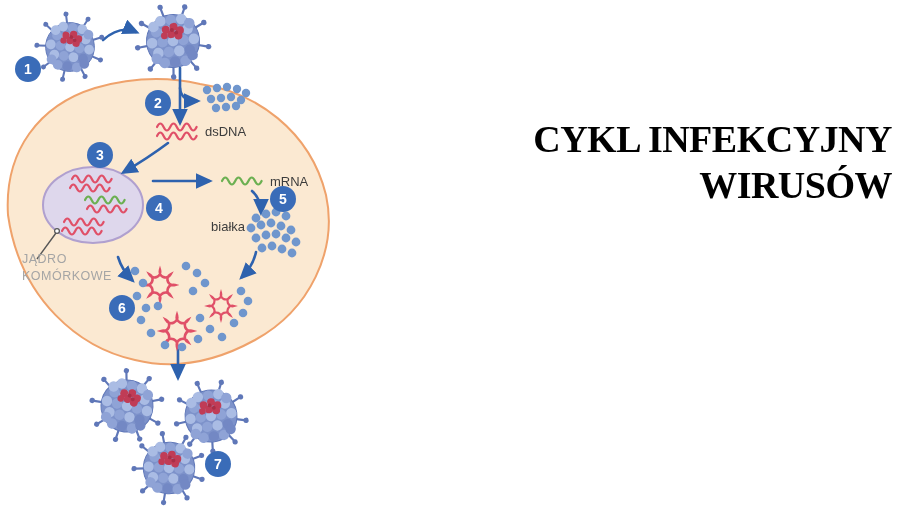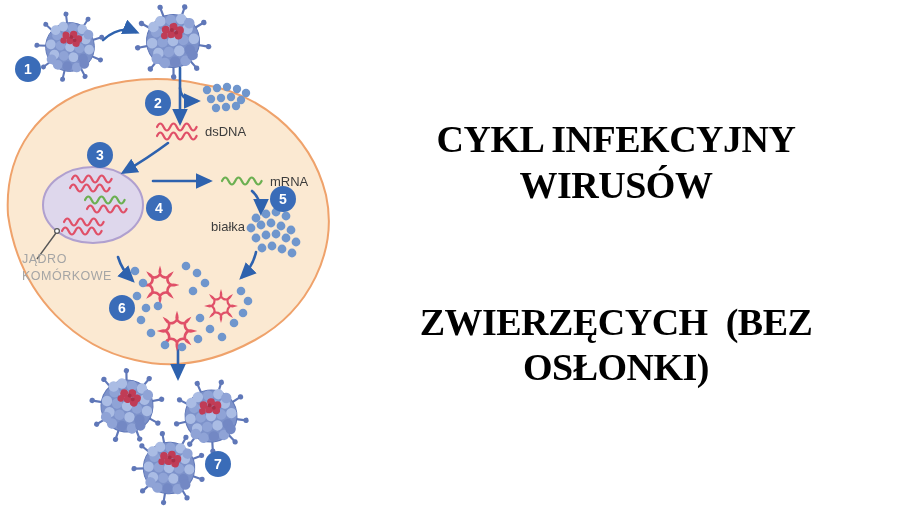--- a/index.html
+++ b/index.html
@@ -26,21 +26,21 @@
   .spike-tip{fill:var(--virus-edge);}
   .vbase{fill:var(--virus-base);stroke:var(--virus-edge);stroke-width:1;}
   .vl{fill:var(--virus-light);} .vm{fill:var(--virus-mid);} .vd{fill:var(--virus-dark);}
   .vcore{fill:var(--virus-core);} .vcore2{fill:var(--virus-core2);}
   .pointer{stroke:#555;stroke-width:1.4;fill:none;}
   .pointer-dot{fill:#fff;stroke:#555;stroke-width:1.2;}
 
   
   .panel{position:absolute;left:340px;top:0;width:552px;height:506px;}
   .title{
-    margin-top:26px;text-align:center;font-family:"Liberation Serif",serif;
+    margin-top:26px;text-align:right;font-family:"Liberation Serif",serif;
     font-weight:bold;font-size:38px;line-height:1.2;letter-spacing:-0.5px;
     color:#000;white-space:pre-wrap;
   }
 </style>
 </head>
 <body>
 
 <div class="stage">
 
   <svg class="diagram" width="345" height="506" viewBox="0 0 345 506">
@@ -248,17 +248,16 @@
       </g>
     <g>
         <circle class="badge-c" cx="218" cy="464" r="13"></circle>
         <text class="badge-t" x="218" y="469">7</text>
       </g>
   </svg>
 
   <div class="panel">
     <div class="title">
       <div>CYKL INFEKCYJNY WIRUSÓW</div>
-      <div>ZWIERZĘCYCH  (BEZ OSŁONKI)</div>
     </div>
 
   </div>
 </div>
 
 </body></html>

